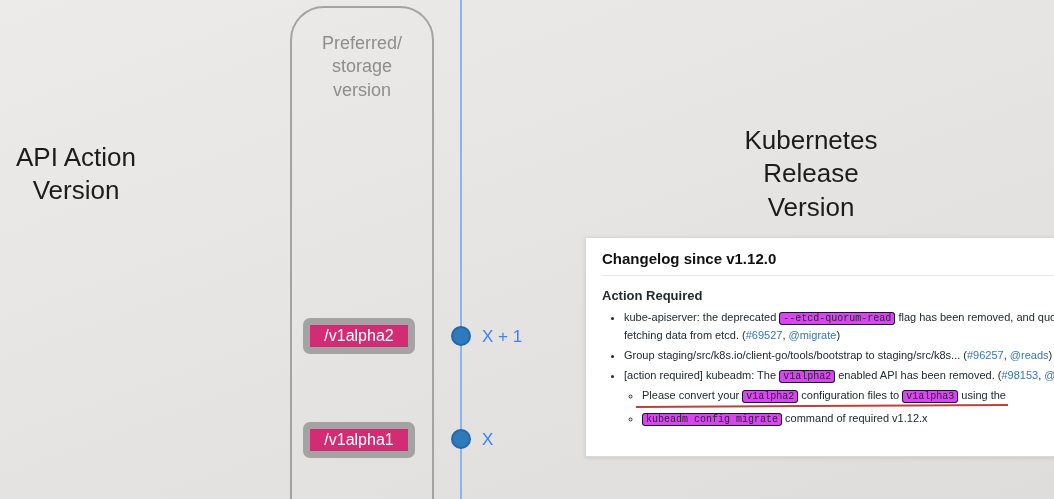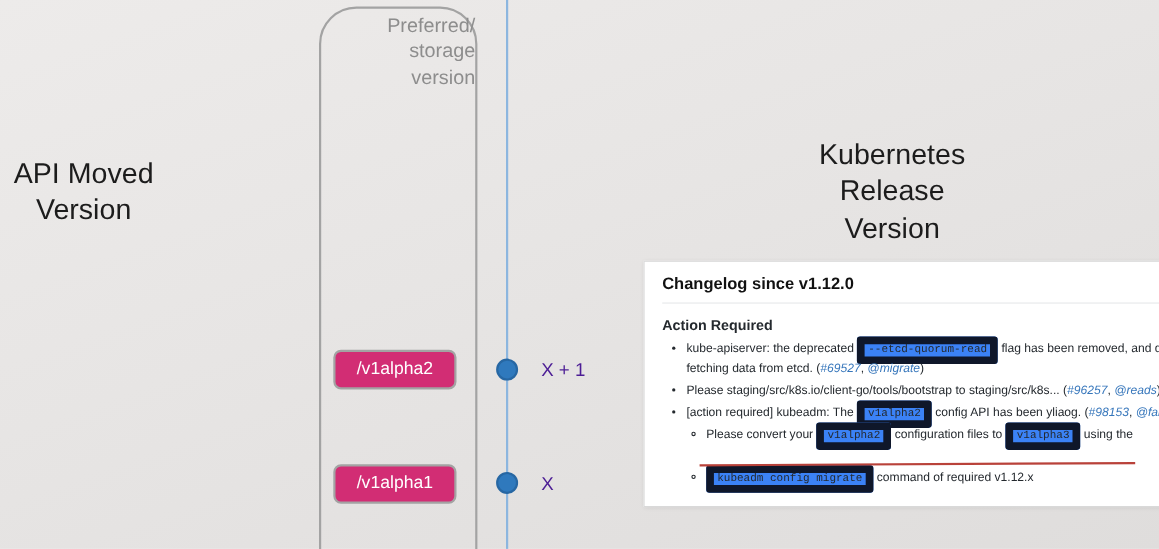--- a/index.html
+++ b/index.html
@@ -15,45 +15,45 @@
   .big-title { position: absolute; text-align: center; font-size: 26px; line-height: 1.28; color: #1c1c1c; white-space: pre-line; }
   .left-title  { left: 0;     top: 141px; width: 152px; }
   .right-title { left: 700px; top: 124px; width: 222px; }
 
   .column {
     position: absolute; left: 290px; top: 6px; width: 144px; height: 560px;
     border: 2px solid #a3a3a3; border-radius: 34px;
     box-sizing: border-box;
   }
   .column-header {
-    margin-top: 4px; text-align: right;
+    margin-top: 24px; text-align: center;
     font-size: 18px; line-height: 1.3; color: #8d8d8d;
     white-space: pre-line;
   }
 
   .vline { position: absolute; left: 460px; top: 0; width: 2px; height: 499px; background: #8cb6df; }
 
   .badge {
     position: absolute; left: 303px; width: 112px; height: 36px;
-    background: #d22d74; border: 2px solid #a3a3a3; border-radius: 7px;
+    background: #d22d74; border: 7px solid #a3a3a3; border-radius: 7px;
     color: #ffffff; font-size: 16px;
     display: flex; align-items: center; justify-content: center;
     box-sizing: border-box;
   }
   .badge-1 { top: 318px; }
   .badge-2 { top: 422px; }
 
   .dot {
     position: absolute; left: 451px; width: 20px; height: 20px; border-radius: 50%;
     background: #2f79bd; border: 2px solid #2767a3; box-sizing: border-box;
   }
   .dot-1 { top: 326px; }
   .dot-2 { top: 429px; }
 
-  .release-label { position: absolute; left: 492px; font-size: 17px; color: #4c1d95; }
+  .release-label { position: absolute; left: 482px; font-size: 17px; color: #3b82f6; }
   .label-1 { top: 327px; }
   .label-2 { top: 430px; }
 
   .card {
     position: absolute; left: 585px; top: 237px; width: 700px; min-height: 220px;
     background: #ffffff; border: 1px solid #d9d9d9;
     box-shadow: 0 1px 4px rgba(0,0,0,0.10);
     padding: 12px 16px 14px 16px; box-sizing: border-box;
     color: #24292e;
   }
@@ -64,35 +64,35 @@
   .card h3 { margin: 12px 0 6px 0; font-size: 13px; font-weight: bold; color: #24292e; }
 
   ul.bullets { margin: 0; padding-left: 22px; font-size: 11px; line-height: 1.55; list-style: disc; }
   ul.bullets > li { margin: 3px 0; }
   ul.subbullets { list-style: circle; margin: 2px 0 0 0; padding-left: 18px; }
   ul.subbullets > li { margin: 3px 0; }
 
   code.c {
     font-family: "Liberation Mono", "DejaVu Sans Mono", monospace;
     font-size: 10px;
-    background: #3b82f6; border: 7px solid #0f172a; border-radius: 3px;
+    background: #d946ef; border: 1px solid #0f172a; border-radius: 3px;
     padding: 0 3px;
   }
-  a.lnk { color: #3676bb; text-decoration: none; font-style: italic; }
+  a.lnk { color: #3676bb; text-decoration: none; }
 
-  .red-underlined { position: relative; display: inline-block; padding-bottom: 18px; }
+  .red-underlined { position: relative; display: inline-block; padding-bottom: 2px; }
   .red-underlined::after {
     content: ""; position: absolute; left: -6px; right: -2px; bottom: 0; height: 2px;
     background: #b9423a; transform: rotate(-0.3deg);
   }
 </style>
 </head>
 <body>
 
-<div class="big-title left-title">API Moved
+<div class="big-title left-title">API Action
 Version</div>
 
 <div class="column">
   <div class="column-header">Preferred/
 storage
 version</div>
 </div>
 
 <div class="vline"></div>
 
@@ -106,21 +106,21 @@
 
 <div class="big-title right-title">Kubernetes
 Release
 Version</div>
 
 <div class="card">
   <h2>Changelog since v1.12.0</h2>
   <h3>Action Required</h3>
   <ul class="bullets">
     <li><span>kube-apiserver: the deprecated </span><code class="c">--etcd-quorum-read</code><span> flag has been removed, and quorum reads are always enabled when fetching data from etcd. (</span><a class="lnk" href="#">#69527</a><span>, </span><a class="lnk" href="#">@migrate</a><span>)</span></li>
-    <li><span>Please staging/src/k8s.io/client-go/tools/bootstrap to staging/src/k8s... (</span><a class="lnk" href="#">#96257</a><span>, </span><a class="lnk" href="#">@reads</a><span>)</span></li>
-    <li><span>[action required] kubeadm: The </span><code class="c">v1alpha2</code><span> config API has been yliaog. (</span><a class="lnk" href="#">#98153</a><span>, </span><a class="lnk" href="#">@fabriziopandini</a>
+    <li><span>Group staging/src/k8s.io/client-go/tools/bootstrap to staging/src/k8s... (</span><a class="lnk" href="#">#96257</a><span>, </span><a class="lnk" href="#">@reads</a><span>)</span></li>
+    <li><span>[action required] kubeadm: The </span><code class="c">v1alpha2</code><span> enabled API has been removed. (</span><a class="lnk" href="#">#98153</a><span>, </span><a class="lnk" href="#">@fabriziopandini</a>
       <ul class="subbullets">
         <li><span class="red-underlined"><span>Please convert your </span><code class="c">v1alpha2</code><span> configuration files to </span><code class="c">v1alpha3</code><span> using the</span></span></li>
         <li><code class="c">kubeadm config migrate</code><span> command of required v1.12.x</span></li>
       </ul>
     </li>
   </ul>
 </div>
 
 </body></html>

